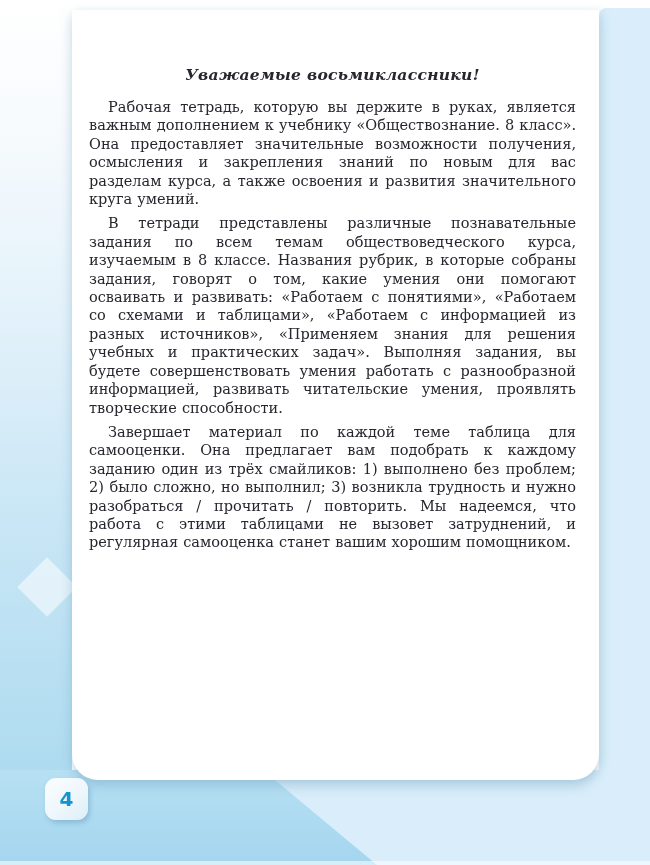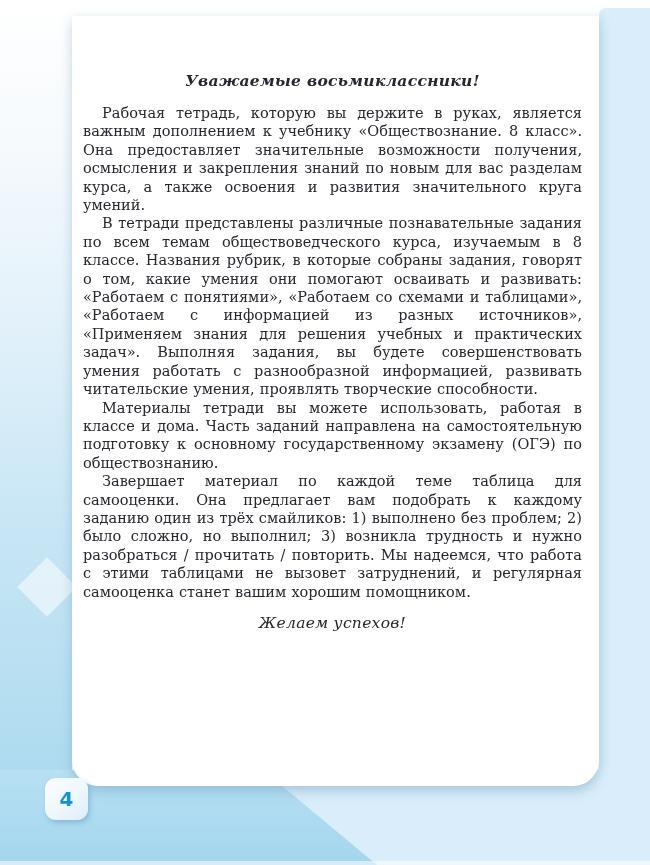--- a/index.html
+++ b/index.html
@@ -30,36 +30,36 @@
     position:absolute; left:0; top:0; width:100%; height:100%;
     background:linear-gradient(180deg, #b7e0f3 0%, #a4d6ee 100%);
     clip-path:polygon(0 0, 263px 0, 377px 100%, 0 100%);
   }
   .bottom-edge {
     position:absolute; left:0; bottom:0; width:100%; height:4px;
     background:rgba(255,255,255,0.55);
   }
   
   .card {
-    position:absolute; left:72px; top:16px; width:527px; height:770px;
+    position:absolute; left:72px; top:10px; width:527px; height:770px;
     background:#ffffff;
     border-radius:0 0 26px 26px;
     box-shadow:0 6px 12px rgba(105,155,190,0.38), 3px 0 8px rgba(105,155,190,0.10);
   }
   .card-inner { padding:0 17px 0 11px; }
   .heading {
     margin:55px 0 14px 0;
     text-align:center;
     font-style:italic;
     font-size:15.5px;
     letter-spacing:0.3px;
     color:#26262e;
   }
   .body-text p {
-    margin:0;
+    margin:6px;
     text-align:justify;
     text-indent:19px;
     font-size:14.5px;
     line-height:18.4px;
     color:#26262e;
     word-spacing:0.5px;
   }
   .closing {
     margin:13px 0 0 0;
     text-align:center;
@@ -91,24 +91,22 @@
 <div class="bottom-band">
   <div class="band-dark"></div>
 </div>
 
 <div class="card">
   <div class="card-inner">
     <h1 class="heading">Уважаемые восьмиклассники!</h1>
     <div class="body-text">
       <p>Рабочая тетрадь, которую вы держите в руках, является важным дополнением к учебнику «Обществознание. 8 класс». Она предоставляет значительные возможности получения, осмысления и закрепления знаний по новым для вас разделам курса, а также освоения и развития значительного круга умений.</p>
       <p>В тетради представлены различные познавательные задания по всем темам обществоведческого курса, изучаемым в 8 классе. Названия рубрик, в которые собраны задания, говорят о том, какие умения они помогают осваивать и развивать: «Работаем с понятиями», «Работаем со схемами и таблицами», «Работаем с информацией из разных источников», «Применяем знания для решения учебных и практических задач». Выполняя задания, вы будете совершенствовать умения работать с разнообразной информацией, развивать читательские умения, проявлять творческие способности.</p>
-      <p>Материалы тетради вы можете использовать, работая в классе и дома. Часть заданий направлена на самостоятельную подготовку к основному государственному экзамену (ОГЭ) по обществознанию.</p>
       <p>Завершает материал по каждой теме таблица для самооценки. Она предлагает вам подобрать к каждому заданию один из трёх смайликов: 1) выполнено без проблем; 2) было сложно, но выполнил; 3) возникла трудность и нужно разобраться / прочитать / повторить. Мы надеемся, что работа с этими таблицами не вызовет затруднений, и регулярная самооценка станет вашим хорошим помощником.</p>
     </div>
-    <p class="closing">Желаем успехов!</p>
   </div>
 </div>
 
 <div class="page-badge">
   <span id="page-num" style="color: rgb(20, 148, 206);">4</span>
 </div>
 
 <div class="bottom-edge"></div>
 
 </body></html>

